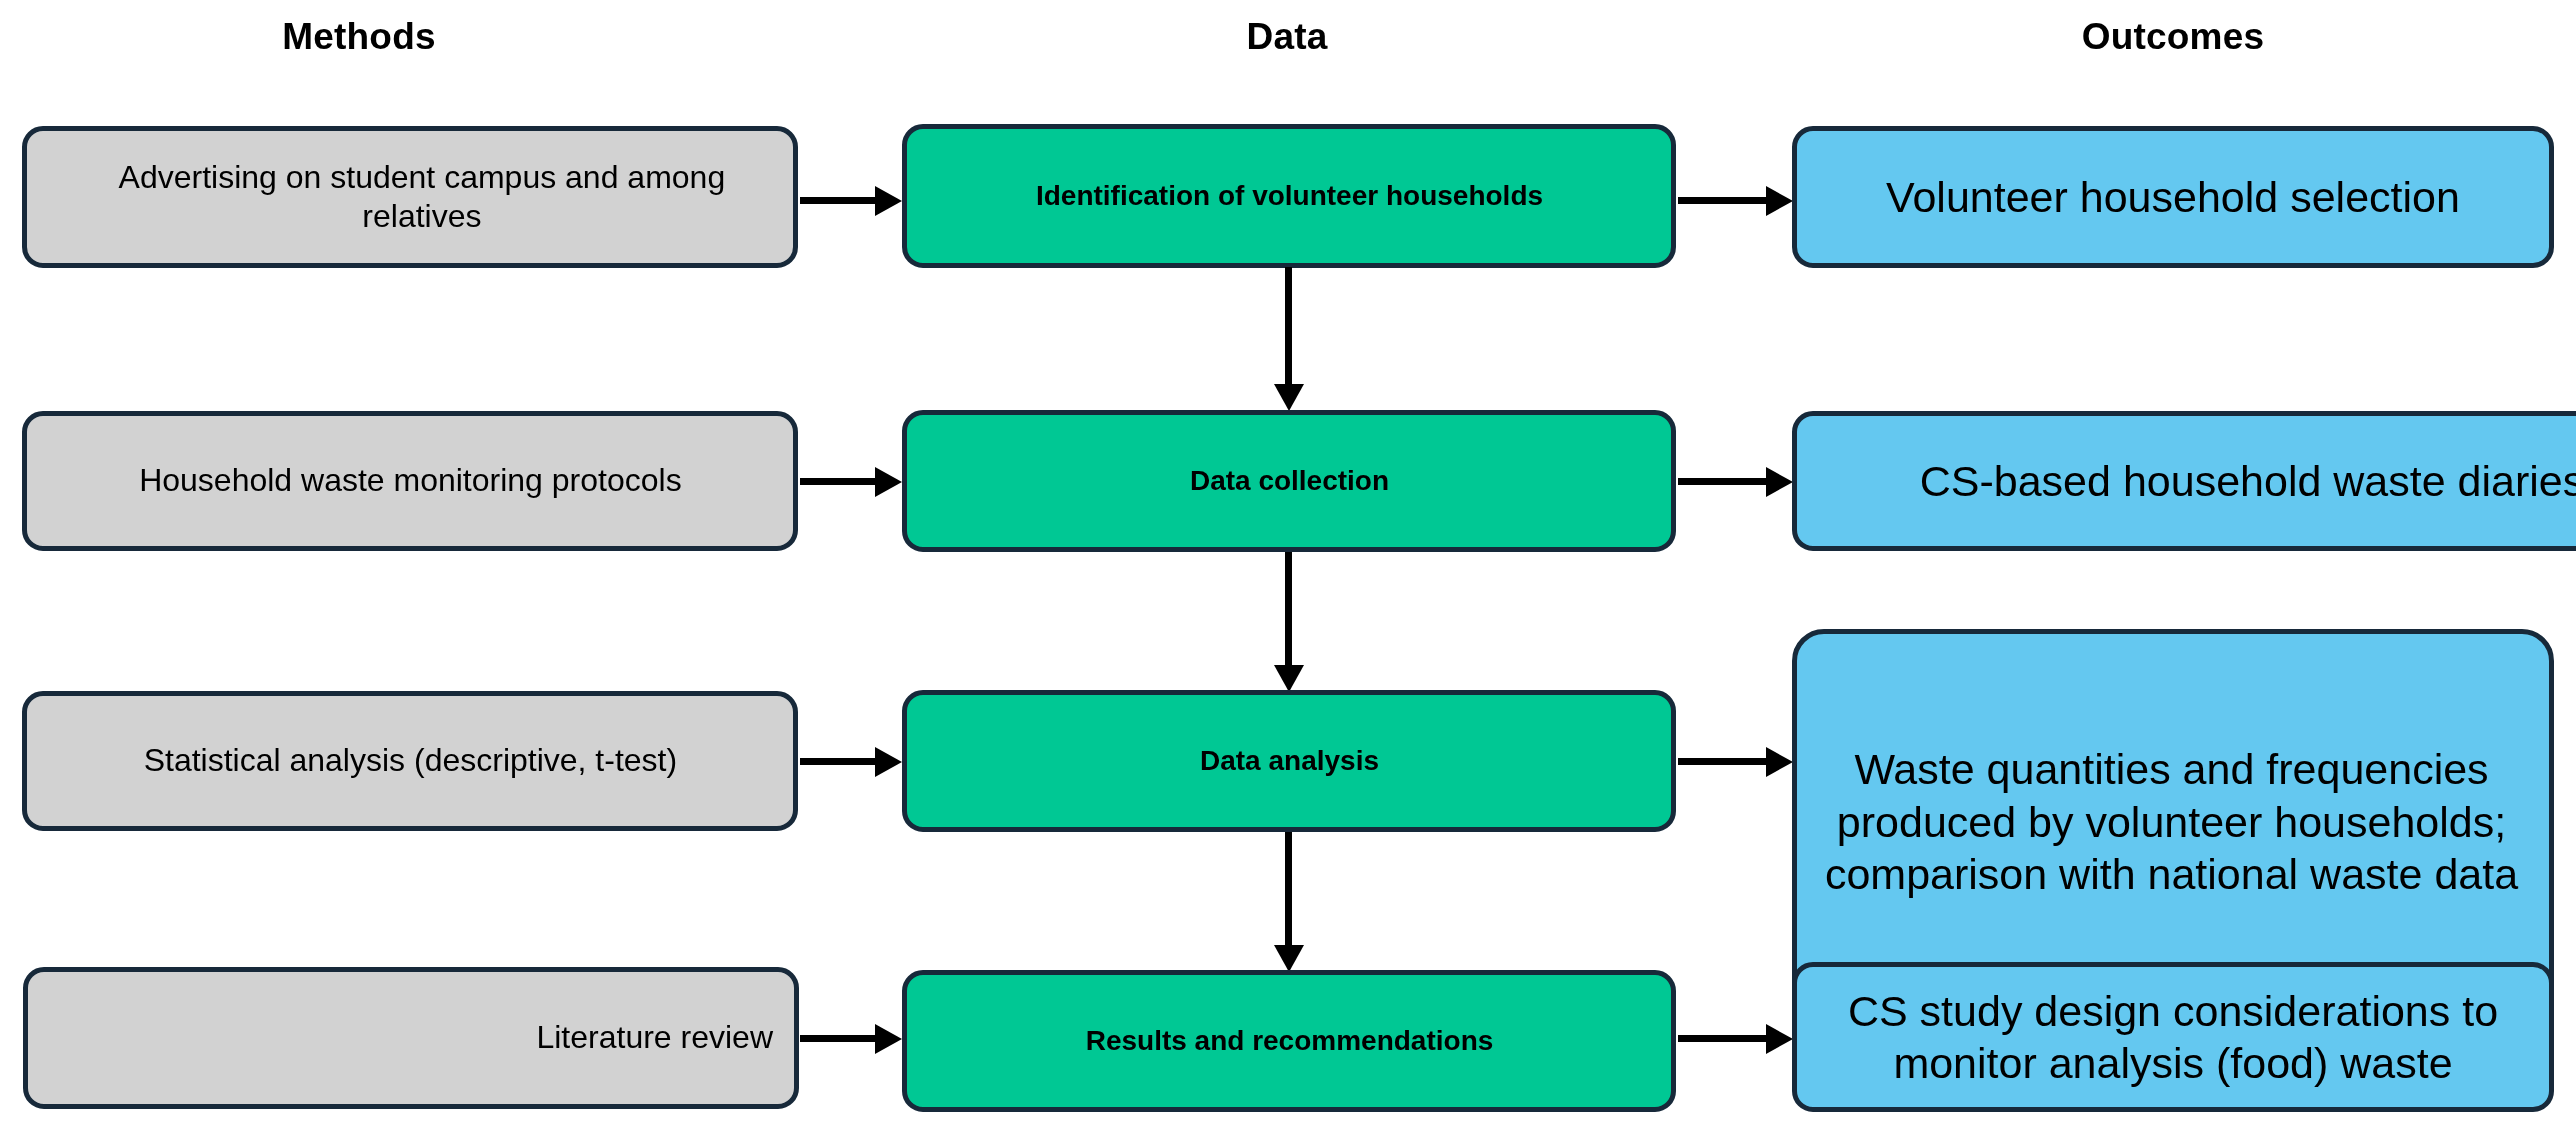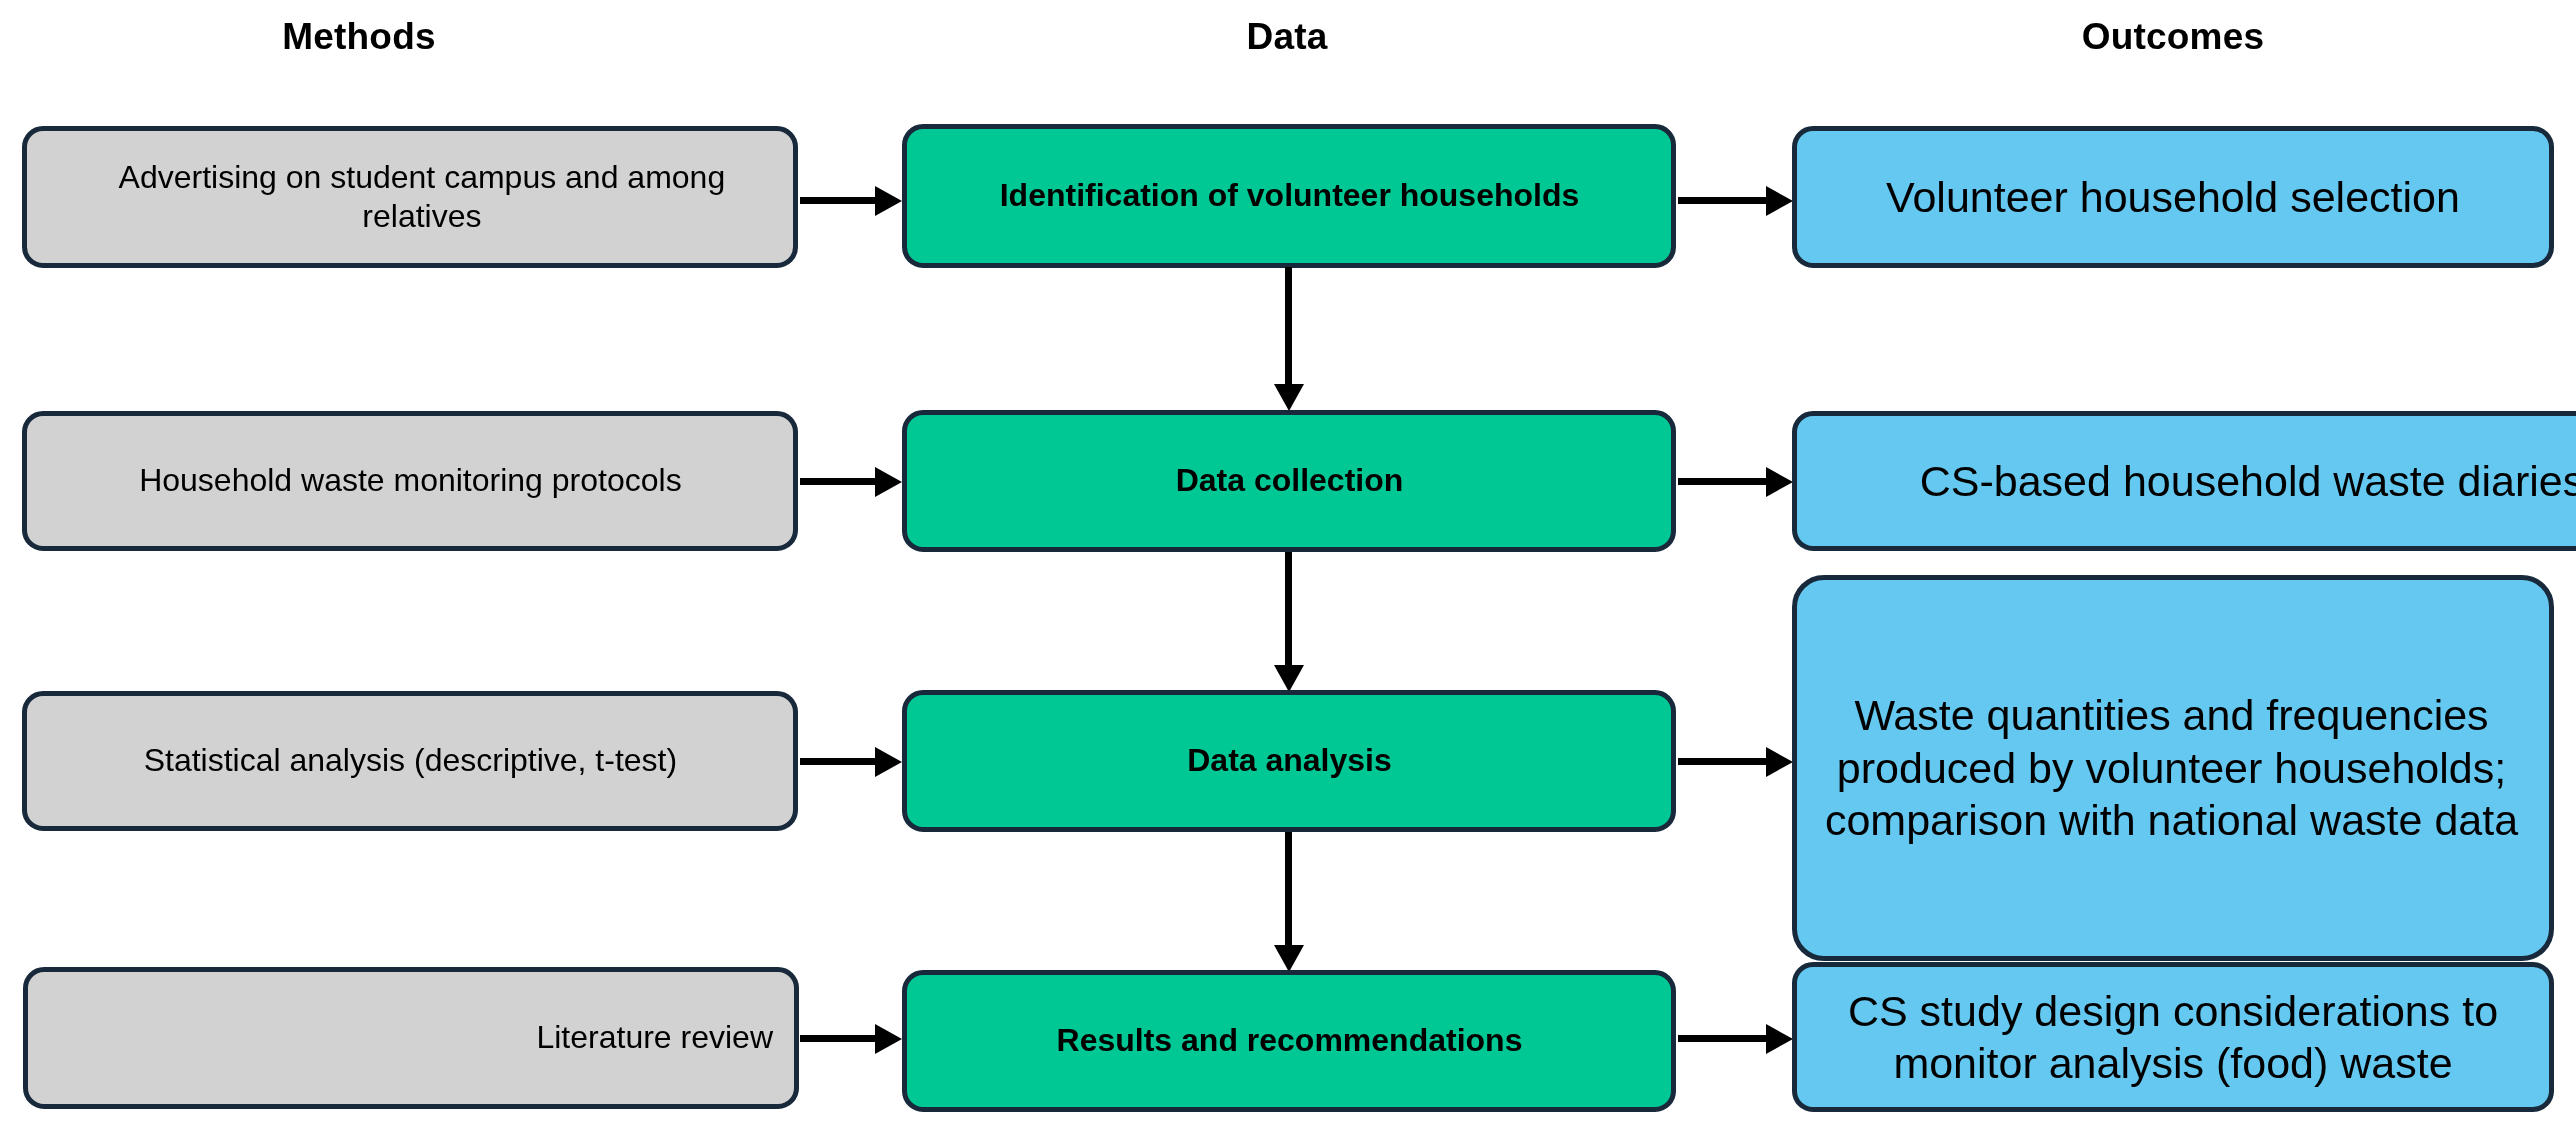--- a/index.html
+++ b/index.html
@@ -48,21 +48,21 @@
     width: 100%;
   }
 
   .node.method {
     background: #d2d2d2;
     font-size: 32px;
     font-weight: normal;
   }
   .node.step {
     background: #00c894;
-    font-size: 32px;
+    font-size: 28px;
     font-weight: bold;
     padding-left: 22px;
   }
   .node.outcome {
     background: #64c8f0;
     font-size: 43px;
     font-weight: normal;
   }
 
   
@@ -184,21 +184,21 @@
 
   <div class="node step" style="left:902px; top:690px; width:774px; height:142px;">
     <span class="node-label">Data analysis</span>
   </div>
 
   <div class="arrow-h" style="left:1678px; top:762px; width:116px;">
     <div class="shaft" style="width:89px;"></div>
     <div class="head" style="left:88px;"></div>
   </div>
 
-  <div class="node outcome" style="left:1792px; top:575px; width:762px; height:386px; border-radius:32px;padding-left:18px;">
+  <div class="node outcome" style="left:1792px; top:629px; width:762px; height:386px; border-radius:32px;padding-left:18px;">
     <span class="node-label">Waste quantities and frequencies produced by volunteer households; comparison with national waste data</span>
   </div>
 
   <div class="arrow-v" style="left:1289px; top:832px; height:140px;">
     <div class="shaft" style="height:117px;"></div>
     <div class="head" style="top:113px;"></div>
   </div>
 
   <div class="node method" style="left:23px; top:967px; width:776px; height:142px;text-align:right;">
     <span class="node-label">Literature review</span>

